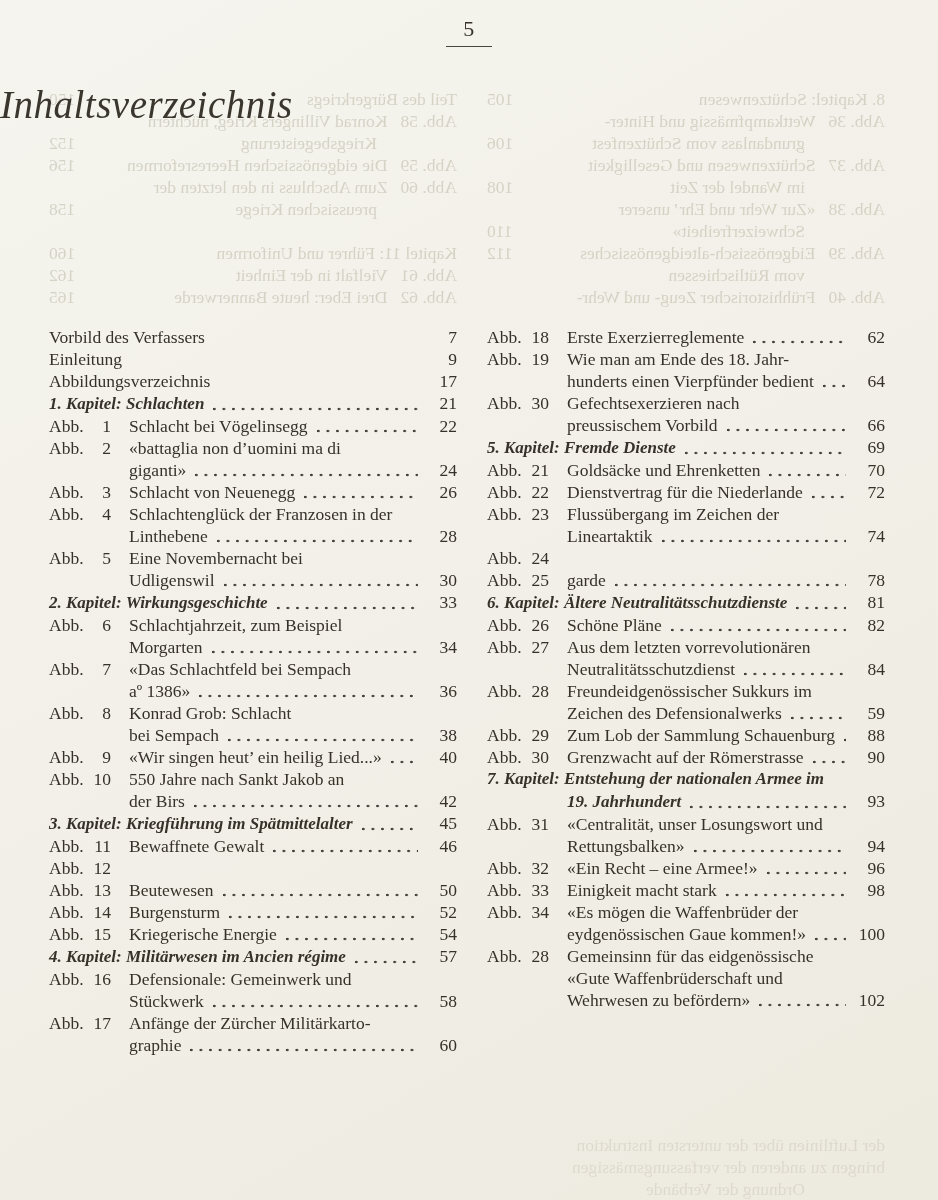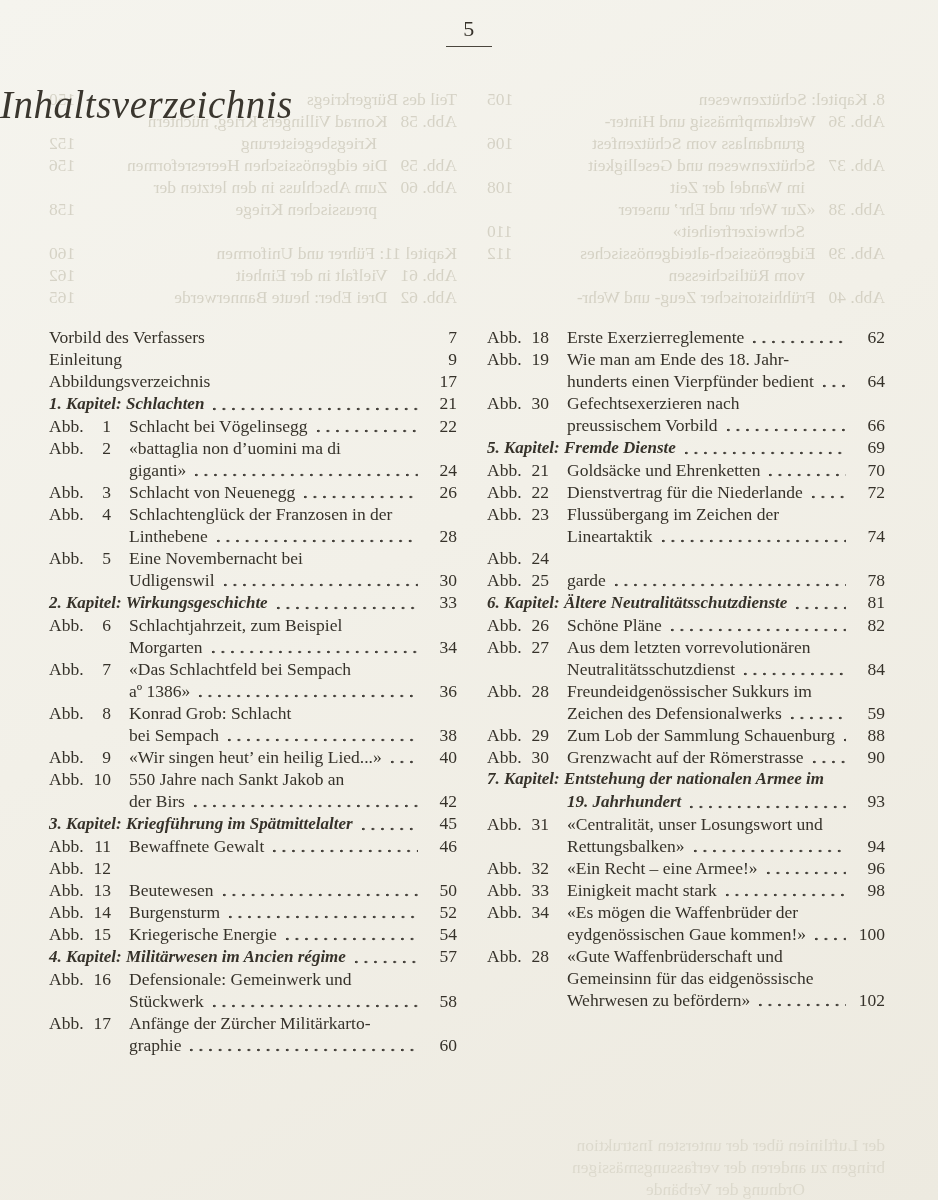--- a/index.html
+++ b/index.html
@@ -691,22 +691,22 @@
             <span class="pnum">100</span>
           </div>
         </div>
       </div>
       <div class="fig">
         <span class="figpre">
           <span>Abb.</span>
           <span>28</span>
         </span>
         <div class="figbody">
+          <div class="tline">Gemeinsinn für das eidgenössische</div>
           <div class="tline">«Gute Waffenbrüderschaft und</div>
-          <div class="tline">Gemeinsinn für das eidgenössische</div>
           <div class="tlast">
             <span class="ttext">Wehrwesen zu befördern»</span>
             <span class="leader"></span>
             <span class="pnum">102</span>
           </div>
         </div>
       </div>
     </div>
 </div>
 

